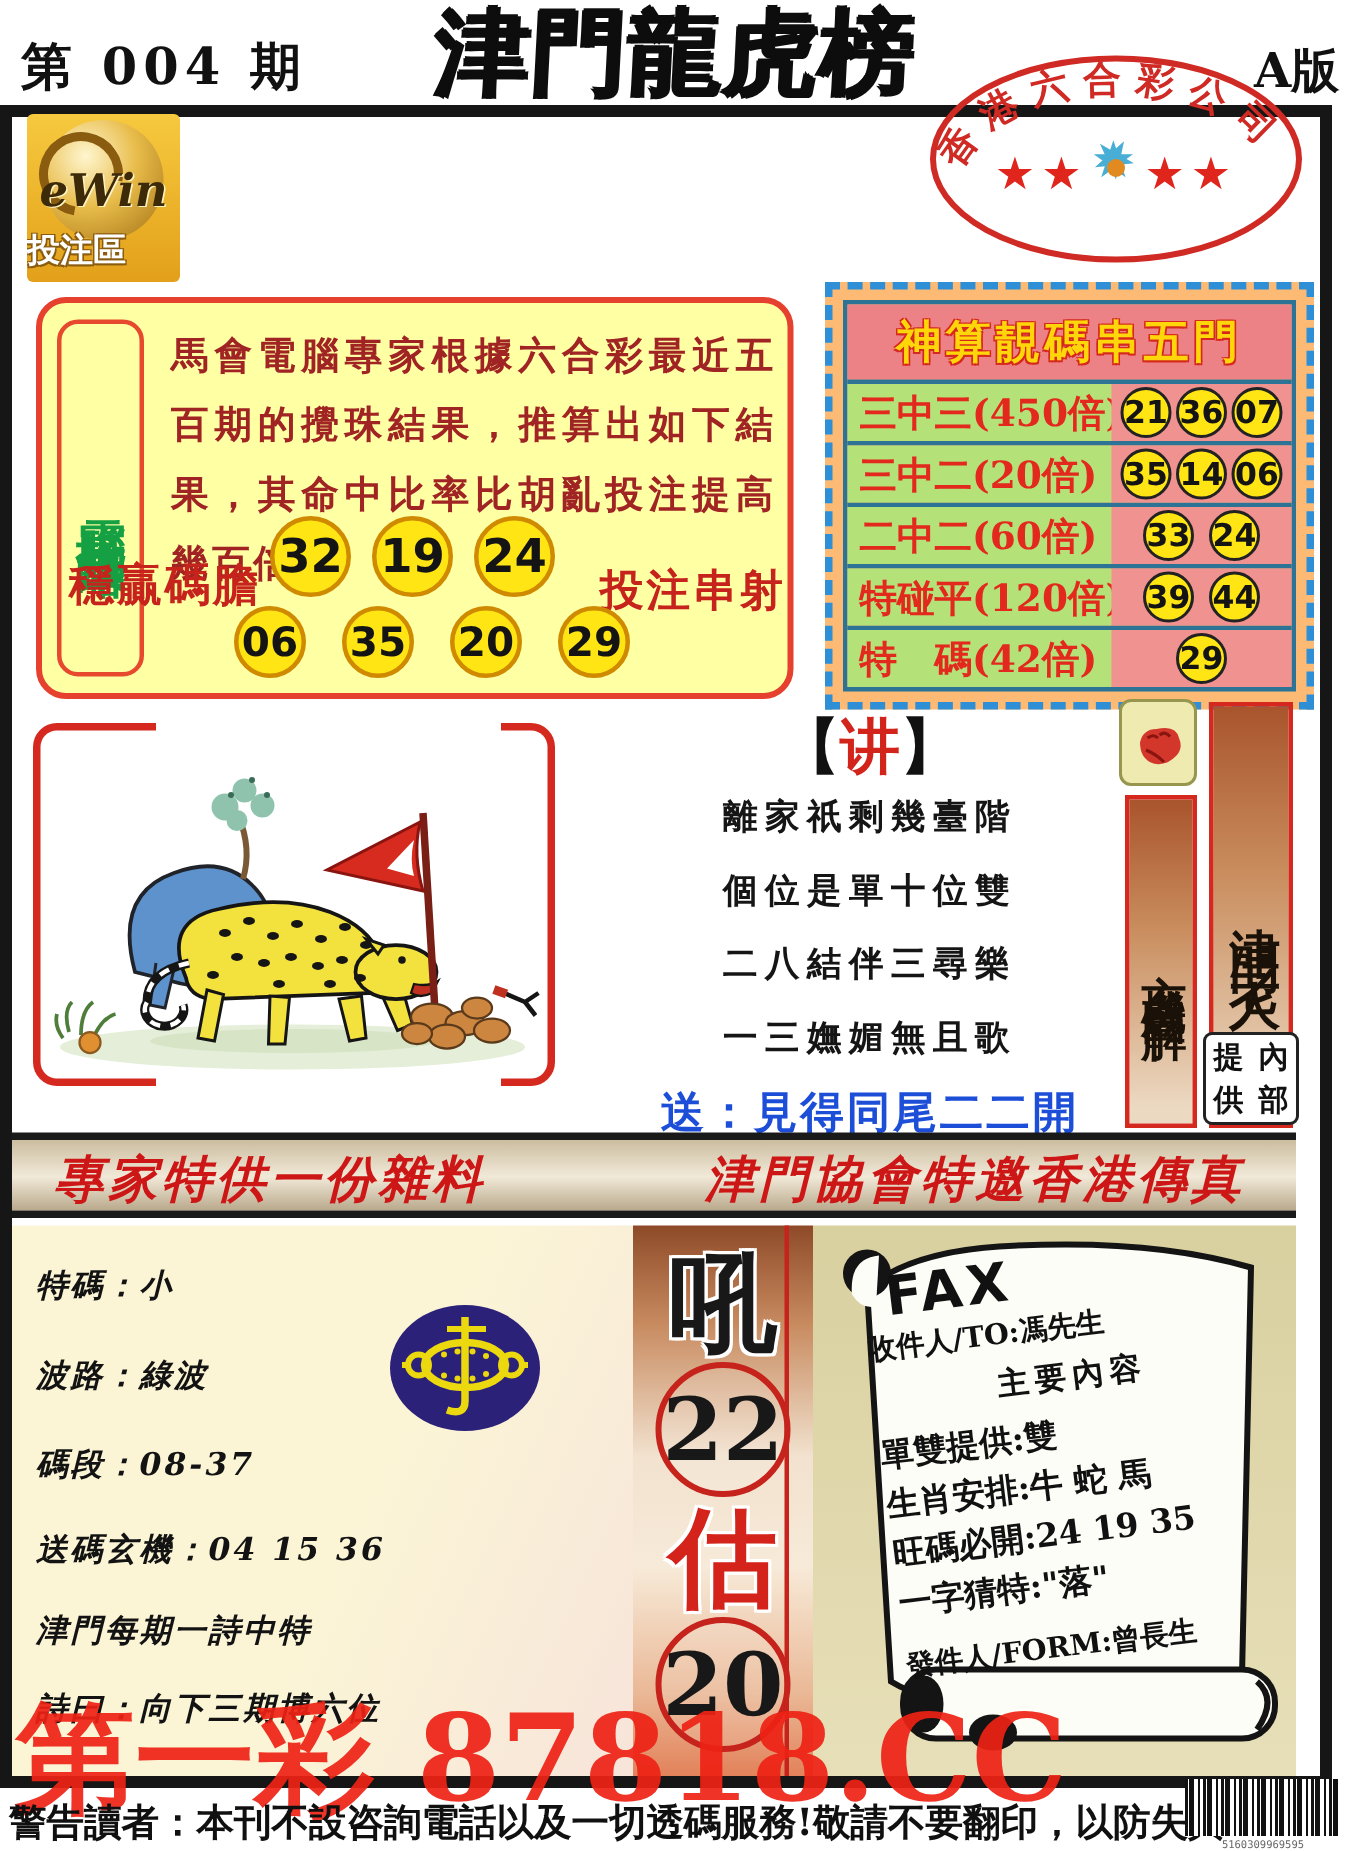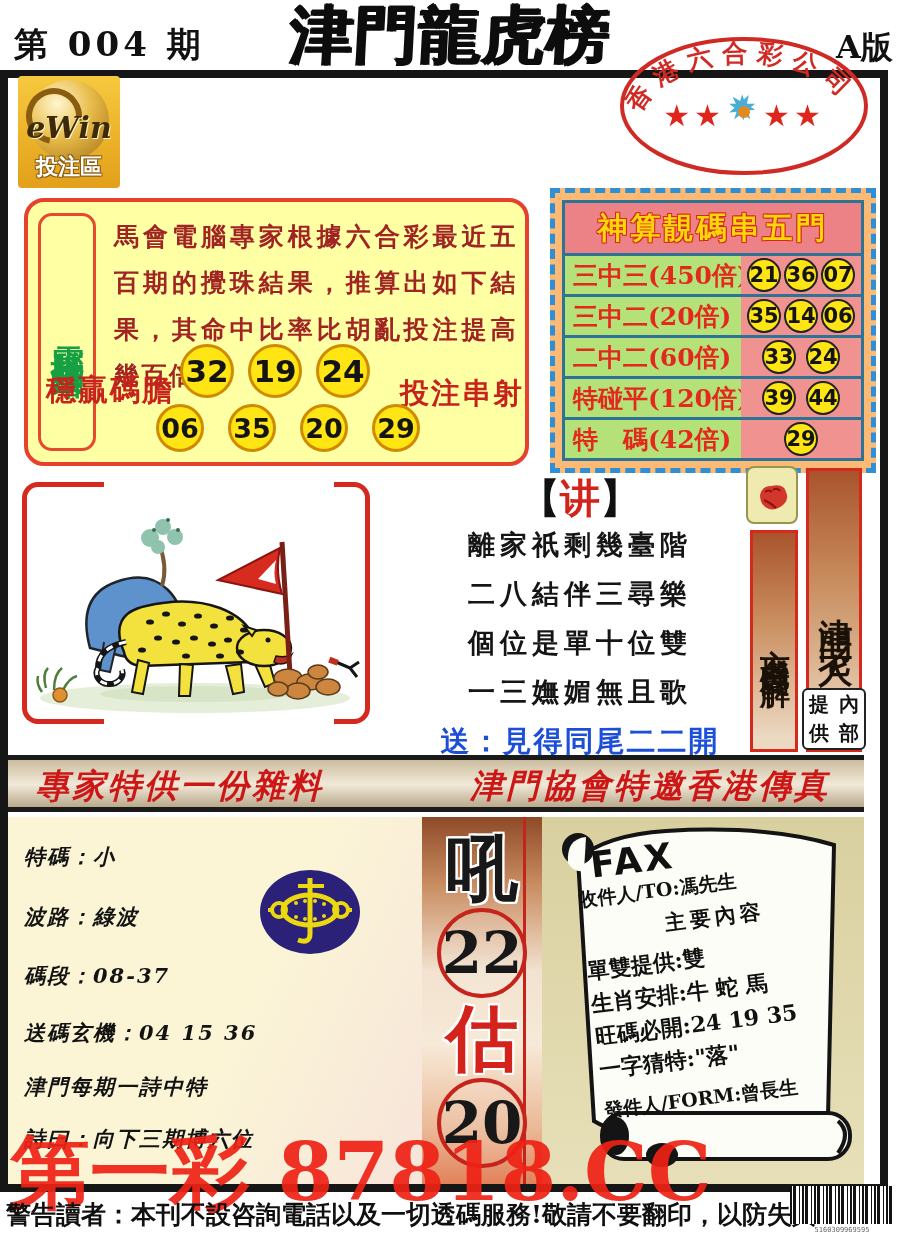--- a/index.html
+++ b/index.html
@@ -32,21 +32,21 @@
 
   
   .ewin { left:18px; top:76px; width:102px; height:112px; background:linear-gradient(180deg,#f6c93e,#e3a01a);
     border-radius:4px; overflow:hidden; }
   .ewin-ball { position:absolute; left:11px; top:4px; width:80px; height:80px; border-radius:50%;
     background:radial-gradient(circle at 35% 30%,#fff6cf,#e8bc4a 45%,#a87618 95%); }
   .ewin-shoe { position:absolute; left:8px; top:12px; width:56px; height:56px; border:6px solid #8a5c10;
     border-bottom-color:transparent; border-radius:50%; transform:rotate(-35deg); }
   .ewin-brand { position:absolute; left:0; top:34px; width:100%; text-align:center; font-size:30px;
     font-weight:900; font-style:italic; color:#3c2a08; text-shadow:1px 1px 0 #fff3c0; }
-  .ewin-caption { position:absolute; left:0; bottom:6px; width:100%; text-align:center; font-size:22px;
+  .ewin-caption { position:absolute; left:0; bottom:6px; width:100%; font-size:22px;
     font-weight:900; color:#ffffff; text-shadow:1px 1px 0 #8a5c10,-1px -1px 0 #8a5c10,1px -1px 0 #8a5c10,-1px 1px 0 #8a5c10; }
 
   
   .strategy { left:24px; top:198px; width:505px; height:268px; background:#ffffa3;
     border:4px solid #e6402e; border-radius:20px; }
   .strategy-side { position:absolute; left:10px; top:11px; width:58px; height:238px;
     border:3px solid #e6492e; border-radius:14px; writing-mode:vertical-rl; text-orientation:upright;
     display:flex; align-items:center; justify-content:center; font-size:33px; font-weight:900;
     color:#16a044; letter-spacing:4px; }
   .strategy-body { position:absolute; left:86px; top:12px; width:404px; font-size:25px; font-weight:700;
@@ -80,21 +80,21 @@
     border-radius:16px 0 0 16px; }
   .bracket-r { position:absolute; right:0; top:0; width:36px; height:100%;
     border-right:5px solid #d5281e; border-top:5px solid #d5281e; border-bottom:5px solid #d5281e;
     border-radius:0 16px 16px 0; }
   .scene { position:absolute; left:8px; top:8px; }
 
   
   .poem { left:405px; top:476px; width:350px; text-align:center; }
   .poem-head { font-size:40px; font-weight:900; line-height:44px; color:#111; }
   .poem-head .r { color:#d3241c; }
-  .poem-line { font-size:27px; font-weight:700; color:#151515; line-height:49px; letter-spacing:5px; white-space:nowrap; }
+  .poem-line { font-size:23px; font-weight:700; color:#151515; line-height:49px; letter-spacing:5px; white-space:nowrap; }
   .poem-gift { margin-top:6px; font-size:29px; font-weight:700; color:#1d4ed8; letter-spacing:2px; white-space:nowrap; }
 
   
   .fist-box { left:746px; top:466px; width:52px; height:58px; background:#efeab0;
     border:2px solid #96964e; border-radius:8px; display:flex; align-items:center; justify-content:center; }
   .vbanner { border:3px solid #d5281e; background:linear-gradient(180deg,#a9542c,#c98d5e 40%,#ecd9c2 95%);
     display:flex; align-items:flex-start; justify-content:center;
     writing-mode:vertical-rl; text-orientation:upright; font-weight:900; color:#1a1208; }
   .vb-left { left:750px; top:530px; width:48px; height:222px; font-size:30px; letter-spacing:10px; padding-top:8px; }
   .vb-right { left:806px; top:468px; width:56px; height:284px; font-size:34px; letter-spacing:12px; padding-top:10px; }
@@ -293,22 +293,22 @@
         <ellipse cx="248" cy="199" rx="10" ry="7"></ellipse>
     </g>
     <path d="M306 172 l14 6 m0 0 l9 -6 m-9 6 l7 9" stroke="#151515" stroke-width="3" fill="none"></path>
     <rect x="299" y="168" width="9" height="6" fill="#c03020" transform="rotate(20 303 171)"></rect>
   </svg>
 </div>
 
 <div class="abs poem">
   <div class="poem-head"><span>【</span><span class="r">讲</span><span>】</span></div>
   <div class="poem-line">離家祇剩幾臺階</div>
+  <div class="poem-line">個位是單十位雙</div>
   <div class="poem-line">二八結伴三尋樂</div>
-  <div class="poem-line">個位是單十位雙</div>
   <div class="poem-line">一三嫵媚無且歌</div>
   <div class="poem-gift">送：見得同尾二二開</div>
 </div>
 
 <div class="abs fist-box">
   <svg width="40" height="44" viewBox="0 0 40 44">
     <path d="M8 22 q2 -9 11 -9 q13 -3 15 6 q3 7 -2 12 q-7 7 -15 5 q-9 -3 -9 -14" fill="#d3362a"></path>
     <path d="M13 19 q4 -3 7 0 M21 17 q4 -3 7 1 M12 27 q7 3 12 8" stroke="#8a1410" stroke-width="2" fill="none"></path>
   </svg>
 </div>

